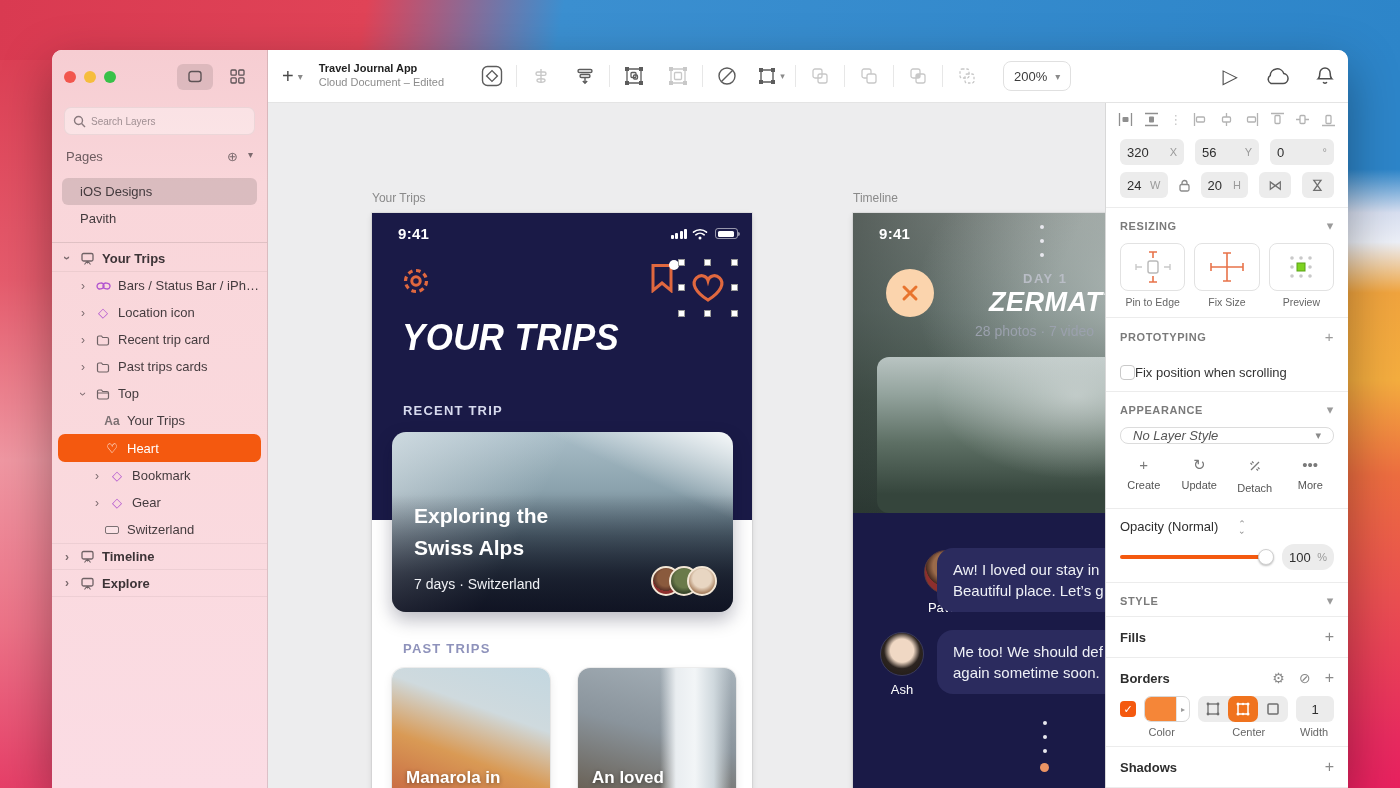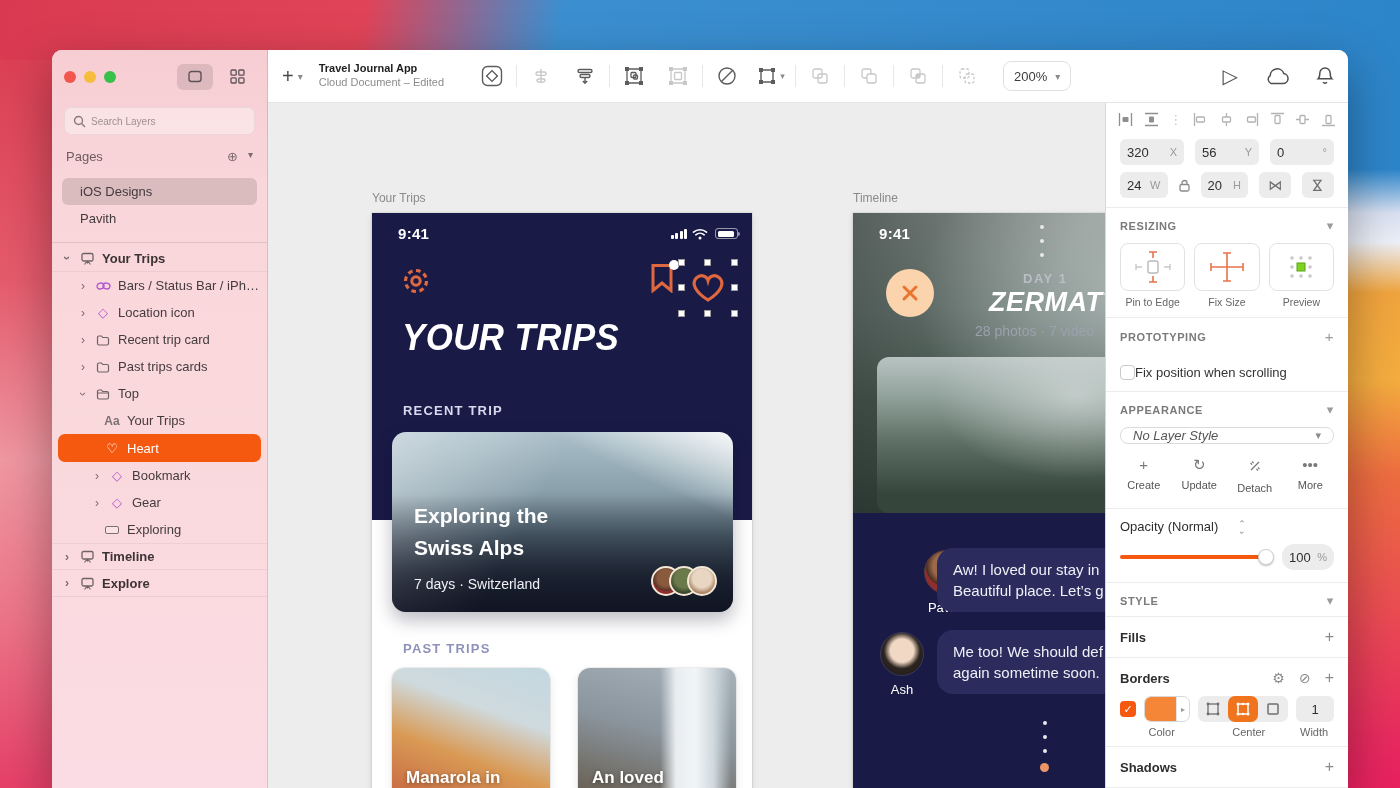--- a/index.html
+++ b/index.html
@@ -324,21 +324,21 @@
         </div>
         <div class="lrow" style="padding-left:40px;">
           <span class="lchev">›</span>
           <span class="licon purple">◇</span>
           <span class="llabel">Gear</span>
         </div>
         <div class="lrow" style="padding-left:52px;">
           <span class="licon">
               <span class="rect-ic"></span>
             </span>
-          <span class="llabel">Exploring</span>
+          <span class="llabel">Switzerland</span>
         </div>
         <div class="lrow head" style="padding-left:10px; border-top:1px solid rgba(0,0,0,.05);">
           <span class="lchev">›</span>
           <span class="licon">
               <svg width="15" height="13" viewBox="0 0 15 13">
                 <rect x="2" y="1.5" width="11" height="7.5" rx="1.5" fill="none" stroke="currentColor" stroke-width="1.3"></rect>
                 <path d="M7.5 9v2.5 M4.5 12.5l2.3-3 M10.5 12.5l-2.3-3" stroke="currentColor" stroke-width="1.1" fill="none"></path>
               </svg>
             </span>
           <span class="llabel">Timeline</span>

